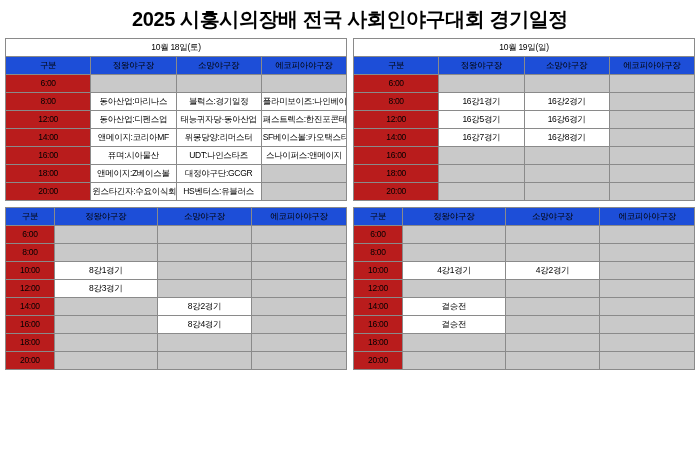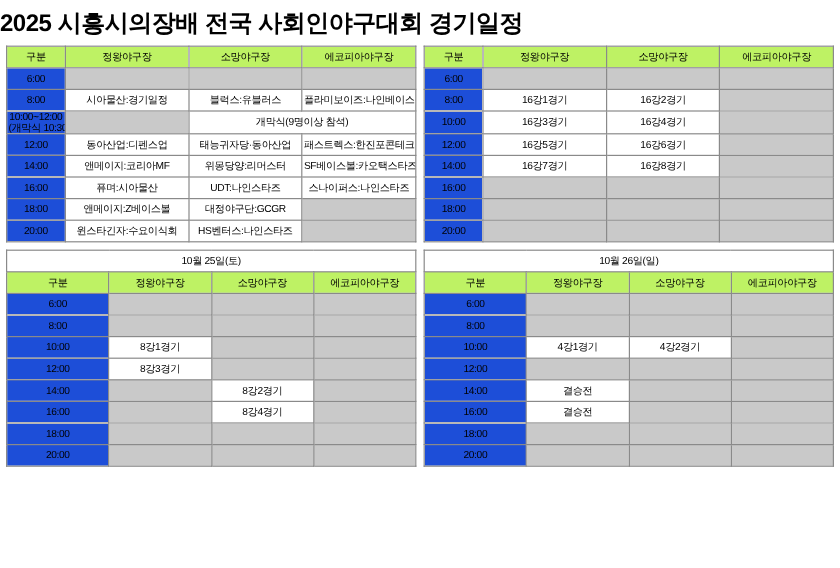--- a/index.html
+++ b/index.html
@@ -5,21 +5,21 @@
   html,body{margin:0;padding:0;}
   body{
     width:700px;height:473px;
     background:#ffffff;
     font-family:"Liberation Sans", sans-serif;
     color:#000;
     overflow:hidden;
   }
   .page{width:700px;height:473px;position:relative;}
   .title{
-    text-align:left;
+    text-align:center;
     font-size:20px;
     font-weight:bold;
     letter-spacing:-0.4px;
     padding:6px 0 5px 0;
   }
   table.sched{
     border-collapse:collapse;
     width:690px;
     margin:0 5px;
     table-layout:fixed;
@@ -36,84 +36,79 @@
     white-space:nowrap;
     overflow:hidden;
   }
   td.gray{background:#c9c9c9;}
   td.dayhdr{
     background:#ffffff;
     font-size:9px;
     height:15px;
   }
   td.colhdr{
-    background:#bef264;
+    background:#1d4ed8;
     font-size:9px;
     font-weight:normal;
     height:17px;
   }
   td.timecell{
-    background:#1d4ed8;
+    background:#b91c1c;
     font-size:9px;
     text-align:left;
     padding-left:5px;
     margin-left:31px;
   }
   td.small{font-size:6.5px;line-height:1.1;white-space:normal;}
   .mid{width:4px;border:none !important;background:#fff !important;}
 </style>
 </head>
 <body>
 
 <div class="page">
   <div class="title">2025 시흥시의장배 전국 사회인야구대회 경기일정</div>
   <div id="tables-root">
       <table class="sched">
         <tbody>
           <tr>
-            <td class="colhdr" style="width: 44px;">구분</td>
-            <td class="colhdr" style="width: 96px;">정왕야구장</td>
-            <td class="colhdr" style="width: 88px;">소망야구장</td>
-            <td class="colhdr" style="width: 88px;">에코피아야구장</td>
-            <td class="mid"></td>
-            <td class="colhdr" style="width: 44px;">구분</td>
-            <td class="colhdr" style="width: 96px;">정왕야구장</td>
-            <td class="colhdr" style="width: 88px;">소망야구장</td>
-            <td class="colhdr" style="width: 88px;">에코피아야구장</td>
-          </tr>
-          <tr>
-            <td class="timecell">6:00</td>
-            <td class="gray"></td>
-            <td class="gray"></td>
-            <td class="gray"></td>
-            <td class="mid"></td>
-            <td class="timecell">6:00</td>
-            <td class="gray"></td>
-            <td class="gray"></td>
-            <td class="gray"></td>
-          </tr>
-          <tr>
-            <td class="timecell">8:00</td>
-            <td>시아물산:경기일정</td>
-            <td>블럭스:유블러스</td>
+            <td class="dayhdr" colspan="4">10월 18일(토)</td>
+            <td class="mid"></td>
+            <td class="dayhdr" colspan="4">10월 19일(일)</td>
+          </tr>
+          <tr>
+            <td class="colhdr" style="width: 44px;">구분</td>
+            <td class="colhdr" style="width: 96px;">정왕야구장</td>
+            <td class="colhdr" style="width: 88px;">소망야구장</td>
+            <td class="colhdr" style="width: 88px;">에코피아야구장</td>
+            <td class="mid"></td>
+            <td class="colhdr" style="width: 44px;">구분</td>
+            <td class="colhdr" style="width: 96px;">정왕야구장</td>
+            <td class="colhdr" style="width: 88px;">소망야구장</td>
+            <td class="colhdr" style="width: 88px;">에코피아야구장</td>
+          </tr>
+          <tr>
+            <td class="timecell">6:00</td>
+            <td class="gray"></td>
+            <td class="gray"></td>
+            <td class="gray"></td>
+            <td class="mid"></td>
+            <td class="timecell">6:00</td>
+            <td class="gray"></td>
+            <td class="gray"></td>
+            <td class="gray"></td>
+          </tr>
+          <tr>
+            <td class="timecell">8:00</td>
+            <td>동아산업:마리나스</td>
+            <td>블럭스:경기일정</td>
             <td class="small">플라미보이즈:나인베이스볼</td>
             <td class="mid"></td>
             <td class="timecell">8:00</td>
             <td>16강1경기</td>
             <td>16강2경기</td>
-            <td class="gray"></td>
-          </tr>
-          <tr>
-            <td class="timecell small">10:00~12:00<br>(개막식 10:30)</td>
-            <td class="gray"></td>
-            <td colspan="2">개막식(9명이상 참석)</td>
-            <td class="mid"></td>
-            <td class="timecell">10:00</td>
-            <td>16강3경기</td>
-            <td>16강4경기</td>
             <td class="gray"></td>
           </tr>
           <tr>
             <td class="timecell">12:00</td>
             <td>동아산업:디펜스업</td>
             <td>태능귀자당·동아산업</td>
             <td>패스트렉스:한진포콘테크</td>
             <td class="mid"></td>
             <td class="timecell">12:00</td>
             <td>16강5경기</td>
@@ -128,59 +123,54 @@
             <td class="mid"></td>
             <td class="timecell">14:00</td>
             <td>16강7경기</td>
             <td>16강8경기</td>
             <td class="gray"></td>
           </tr>
           <tr>
             <td class="timecell">16:00</td>
             <td>퓨며:시아물산</td>
             <td>UDT:나인스타즈</td>
-            <td>스나이퍼스:나인스타즈</td>
+            <td>스나이퍼스:앤메이지</td>
             <td class="mid"></td>
             <td class="timecell">16:00</td>
             <td class="gray"></td>
             <td class="gray"></td>
             <td class="gray"></td>
           </tr>
           <tr>
             <td class="timecell">18:00</td>
             <td>앤메이지:Z베이스볼</td>
             <td>대정야구단:GCGR</td>
             <td class="gray"></td>
             <td class="mid"></td>
             <td class="timecell">18:00</td>
             <td class="gray"></td>
             <td class="gray"></td>
             <td class="gray"></td>
           </tr>
           <tr>
             <td class="timecell">20:00</td>
             <td>윈스타긴자:수요이식회</td>
-            <td>HS벤터스:나인스타즈</td>
+            <td>HS벤터스:유블러스</td>
             <td class="gray"></td>
             <td class="mid"></td>
             <td class="timecell">20:00</td>
             <td class="gray"></td>
             <td class="gray"></td>
             <td class="gray"></td>
           </tr>
         </tbody>
       </table>
       <div style="height: 6px;"></div>
       <table class="sched">
         <tbody>
-          <tr>
-            <td class="dayhdr" colspan="4">10월 25일(토)</td>
-            <td class="mid"></td>
-            <td class="dayhdr" colspan="4">10월 26일(일)</td>
-          </tr>
           <tr>
             <td class="colhdr" style="width: 44px;">구분</td>
             <td class="colhdr" style="width: 96px;">정왕야구장</td>
             <td class="colhdr" style="width: 88px;">소망야구장</td>
             <td class="colhdr" style="width: 88px;">에코피아야구장</td>
             <td class="mid"></td>
             <td class="colhdr" style="width: 44px;">구분</td>
             <td class="colhdr" style="width: 96px;">정왕야구장</td>
             <td class="colhdr" style="width: 88px;">소망야구장</td>
             <td class="colhdr" style="width: 88px;">에코피아야구장</td>

